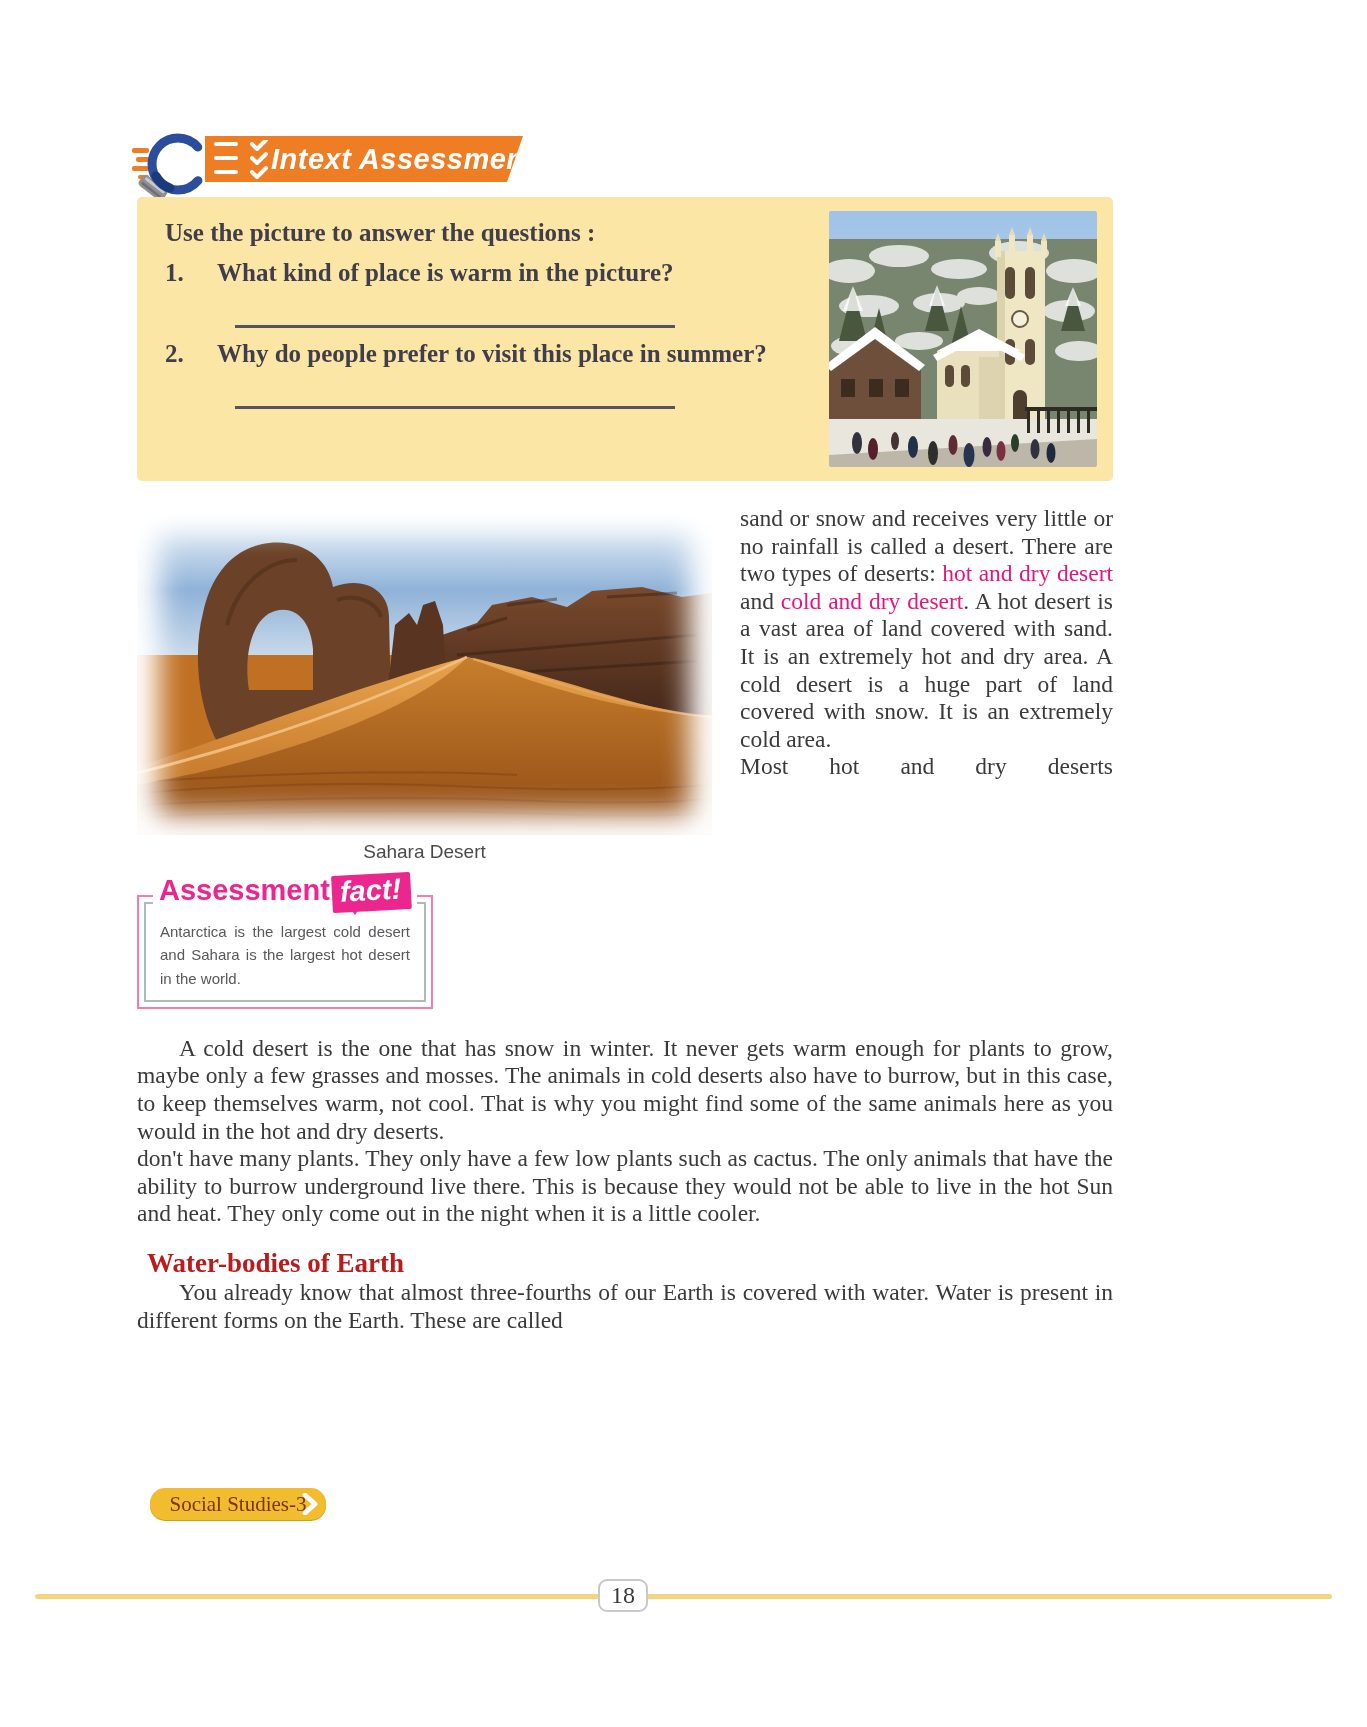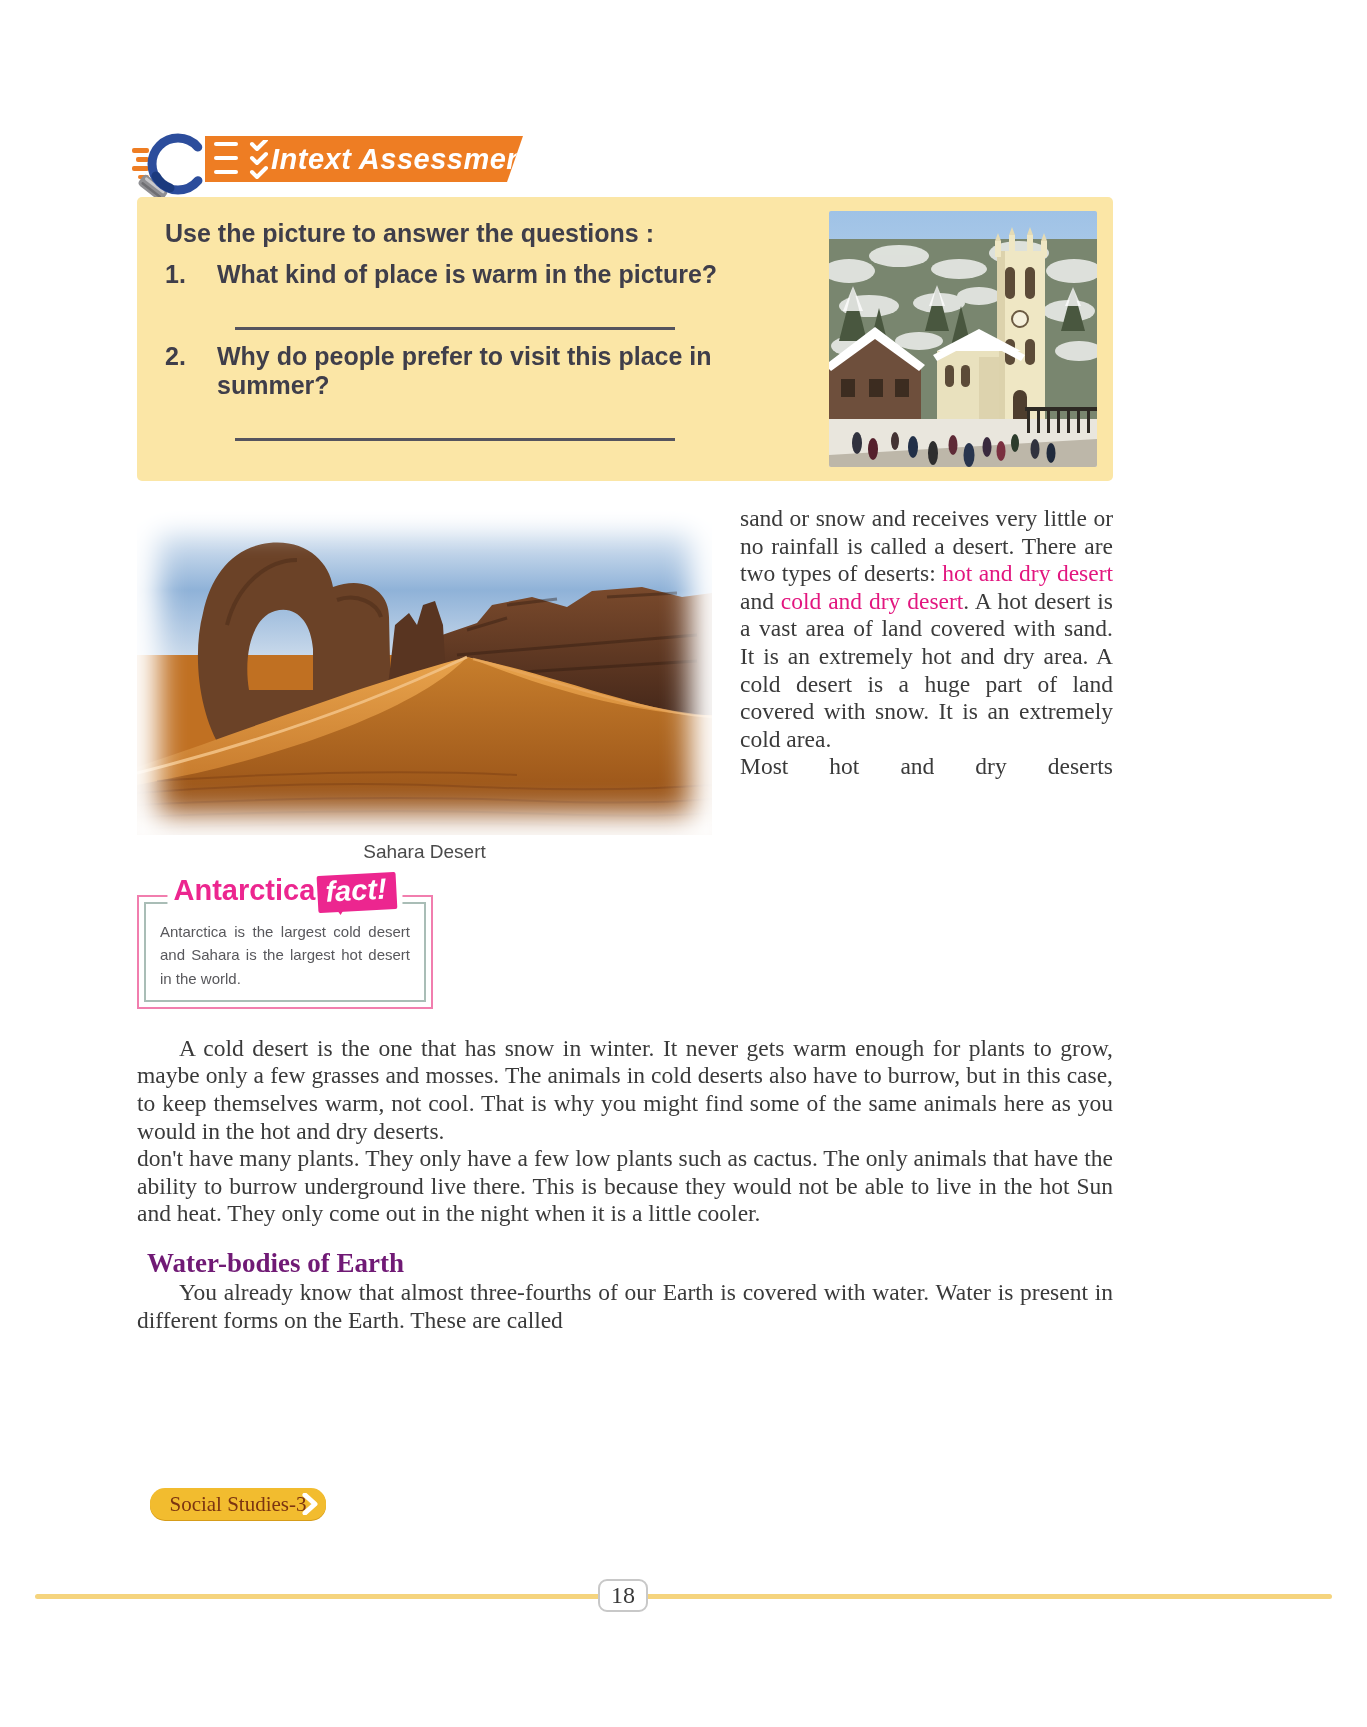--- a/index.html
+++ b/index.html
@@ -12,39 +12,39 @@
           clip-path:polygon(0 0,100% 0,calc(100% - 16px) 100%,0 100%);
           display:flex;align-items:center;}
   .banner-title{font-family:"Liberation Sans",sans-serif;font-weight:bold;font-style:italic;
                 font-size:29px;color:#ffffff;margin-left:66px;letter-spacing:.5px;white-space:nowrap;}
   .hdr-icon{position:absolute;left:0;top:0;}
   .banner-checks{position:absolute;left:84px;top:14px;}
 
   
   .assess{position:absolute;left:137px;top:197px;width:976px;height:284px;background:#FBE6A6;border-radius:5px;}
   .assess-inner{position:absolute;left:28px;top:22px;width:660px;
-                font-family:Liberation Sans, sans-serif;color:#3F3E4A;font-weight:bold;font-size:25px;}
+                font-family:Liberation Serif, serif;color:#3F3E4A;font-weight:bold;font-size:25px;}
   .q-row{display:flex;margin-top:12px;}
   .q-num{width:52px;flex:none;}
   .answer-line{height:0;border-bottom:3px solid #55545E;width:440px;margin:38px 0 6px 70px;}
   .photo{position:absolute;right:16px;top:14px;width:268px;height:256px;overflow:hidden;border-radius:2px;}
 
   
   .main{position:absolute;left:137px;top:505px;width:976px;}
   .figure{float:left;width:575px;margin:0 28px 6px 0;}
   .desert-wrap{position:relative;width:575px;height:330px;}
   .desert-fade{position:absolute;inset:0;box-shadow:inset 0 0 28px 22px #ffffff;pointer-events:none;}
   .caption{text-align:center;font-family:Liberation Sans, sans-serif;font-size:19px;color:#4A4A4A;margin-top:6px;}
 
   p.body{margin:0;font-size:23.5px;line-height:27.6px;text-align:justify;color:#3A3A3A;}
   .hl{color:#E2167F;}
   .p2-first{text-align-last:justify;margin-top:2px;}
   .p3{clear:both;padding-top:16px;text-indent:42px;}
   .p4{margin-top:16px;text-indent:42px;}
-  .section-heading{clear:both;margin:20px 0 0 10px;font-size:27px;font-weight:bold;color:#701a75;}
+  .section-heading{clear:both;margin:20px 0 0 10px;font-size:27px;font-weight:bold;color:#b91c1c;}
 
   
   .factbox{float:left;clear:left;width:292px;margin:26px 22px 10px 0;position:relative;
            border:2px solid #F17EAE;background:#fff;}
   .factbox-inner{margin:5px;border:2px solid #A9BDB6;padding:16px 14px 10px 14px;}
   .factbox-text{margin:0;font-family:"Liberation Sans",sans-serif;font-size:15px;line-height:1.55;
                 color:#58585C;text-align:justify;}
   .factbox-title{position:absolute;top:-23px;left:50%;transform:translateX(-50%);
                  background:#fff;padding:0 6px;white-space:nowrap;font-family:"Liberation Sans",sans-serif;
                  font-weight:bold;font-size:29px;line-height:1.1;}
@@ -273,21 +273,21 @@
       </div>
       <div class="caption">Sahara Desert</div>
     </div>
 
     <p class="body"><span>sand or snow and receives very little or no rainfall is called a desert. There are two types of deserts: </span><span class="hl">hot and dry desert</span><span> and </span><span class="hl">cold and dry desert</span><span>. A hot desert is a vast area of land covered with sand. It is an extremely hot and dry area. A cold desert is a huge part of land covered with snow. It is an extremely cold area.</span></p>
 
     <p class="body p2-first">Most hot and dry deserts</p>
 
     <div class="factbox">
       <div class="factbox-title">
-        <span class="startling">Antarctica</span><span class="fact-tag">fact!</span>
+        <span class="startling">Assessment</span><span class="fact-tag">fact!</span>
       </div>
       <div class="factbox-inner">
         <p class="factbox-text">Antarctica is the largest cold desert and Sahara is the largest hot desert in the world.</p>
       </div>
     </div>
 
     <p class="body p3">A cold desert is the one that has snow in winter. It never gets warm enough for plants to grow, maybe only a few grasses and mosses. The animals in cold deserts also have to burrow, but in this case, to keep themselves warm, not cool. That is why you might find some of the same animals here as you would in the hot and dry deserts.</p>
 
     <p class="body">don't have many plants. They only have a few low plants such as cactus. The only animals that have the ability to burrow underground live there. This is because they would not be able to live in the hot Sun and heat. They only come out in the night when it is a little cooler.</p>
 

